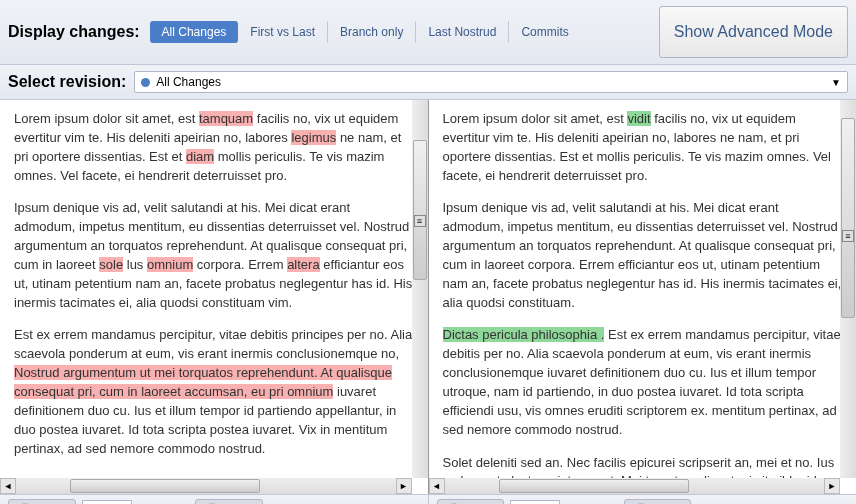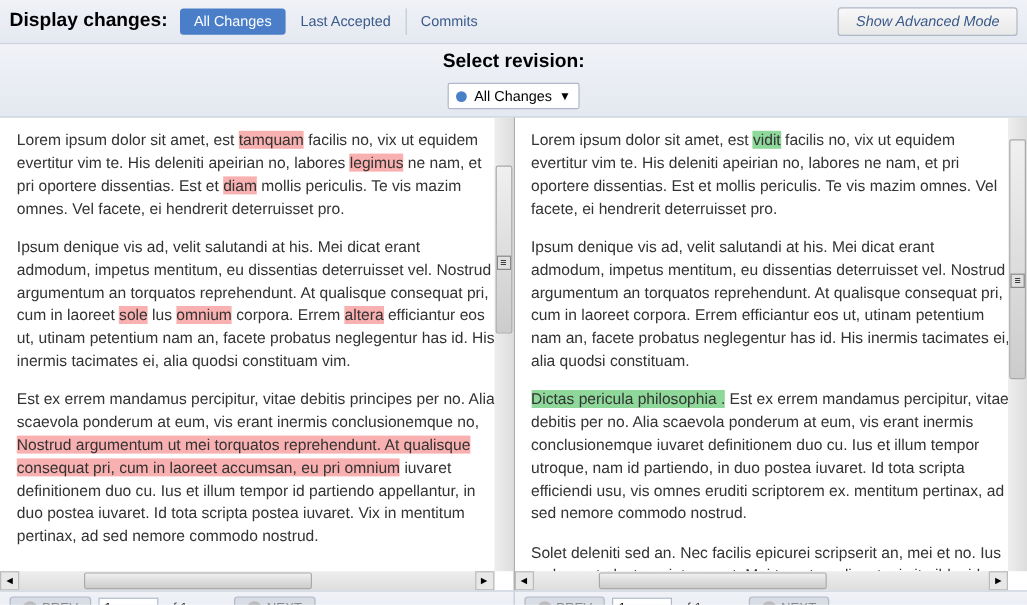--- a/index.html
+++ b/index.html
@@ -4,23 +4,23 @@
 <style>
 * { box-sizing: border-box; margin: 0; padding: 0; }
 body { font-family: Arial, sans-serif; font-size: 12px; background: #fff; width: 856px; height: 504px; overflow: hidden; }
 
 .toolbar { background: linear-gradient(#f0f2f7, #e4e8f0); border-bottom: 1px solid #c0c8d8; padding: 6px 8px; display: flex; align-items: center; gap: 6px; }
 .toolbar-label { font-weight: bold; font-size: 16px; color: #000; }
 .tab-group { display: flex; gap: 0; margin-left: 4px; }
 .tab { padding: 4px 12px; font-size: 12px; color: #3a5a8a; cursor: pointer; border-right: 1px solid #c0c8d8; }
 .tab.active { background: #4a7ec8; color: #fff; border-radius: 3px; border-right: none; }
 .tab:last-child { border-right: none; }
-.advanced-btn { margin-left: auto; padding: 4px 14px; background: linear-gradient(#f8f8f8,#e8e8e8); border: 1px solid #b0b8c8; border-radius: 3px; font-size: 12px; color: #3a5a8a; cursor: pointer; font-style: italic; }
+.advanced-btn { margin-left: auto; padding: 16px 14px; background: linear-gradient(#f8f8f8,#e8e8e8); border: 1px solid #b0b8c8; border-radius: 3px; font-size: 16px; color: #3a5a8a; cursor: pointer; }
 
-.revision-bar { background: linear-gradient(#f0f2f7, #e4e8f0); border-bottom: 1px solid #c0c8d8; padding: 6px 8px; display: flex; align-items: center; gap: 8px; flex-direction: column; }
+.revision-bar { background: linear-gradient(#f0f2f7, #e4e8f0); border-bottom: 1px solid #c0c8d8; padding: 6px 8px; display: flex; align-items: center; gap: 8px; }
 .revision-select { flex: 1; padding: 3px 6px; border: 1px solid #b0b8c8; border-radius: 2px; background: #fff; display: flex; align-items: center; gap: 6px; }
 .blue-dot { width: 9px; height: 9px; background: #4a7ec8; border-radius: 50%; display: inline-block; }
 .dropdown-arrow { margin-left: auto; font-size: 10px; }
 
 .diff-container { display: flex; height: 394px; border-radius: 27px; }
 .pane { flex: 1; position: relative; overflow: hidden; border-right: 1px solid #999; }
 .pane:last-child { border-right: none; }
 .pane-content { padding: 10px 14px; font-size: 13px; line-height: 1.45; color: #333; height: 378px; overflow: hidden; position: relative; }
 .pane-content p { margin-bottom: 14px; }
 .vscroll { position: absolute; right: 0; top: 0; bottom: 16px; width: 16px; background: linear-gradient(to right,#eee,#ddd); }
@@ -42,21 +42,23 @@
 .page-input { width: 50px; padding: 2px 4px; border: 1px solid #b0b8c8; text-align: left; font-size: 11px; }
 .page-label { font-size: 11px; color: #333; }
 </style>
 </head>
 <body>
 
 <div class="toolbar">
   <span class="toolbar-label">Display changes:</span>
   <div class="tab-group">
     <span class="tab active">All Changes</span>
-    <span class="tab">Last Accepted</span>
+    <span class="tab">First vs Last</span>
+    <span class="tab">Branch only</span>
+    <span class="tab">Last Nostrud</span>
     <span class="tab">Commits</span>
   </div>
   <button class="advanced-btn">Show Advanced Mode</button>
 </div>
 
 <div class="revision-bar">
   <span class="toolbar-label">Select revision:</span>
   <div class="revision-select">
     <span class="blue-dot"></span>
     <span>All Changes</span>

